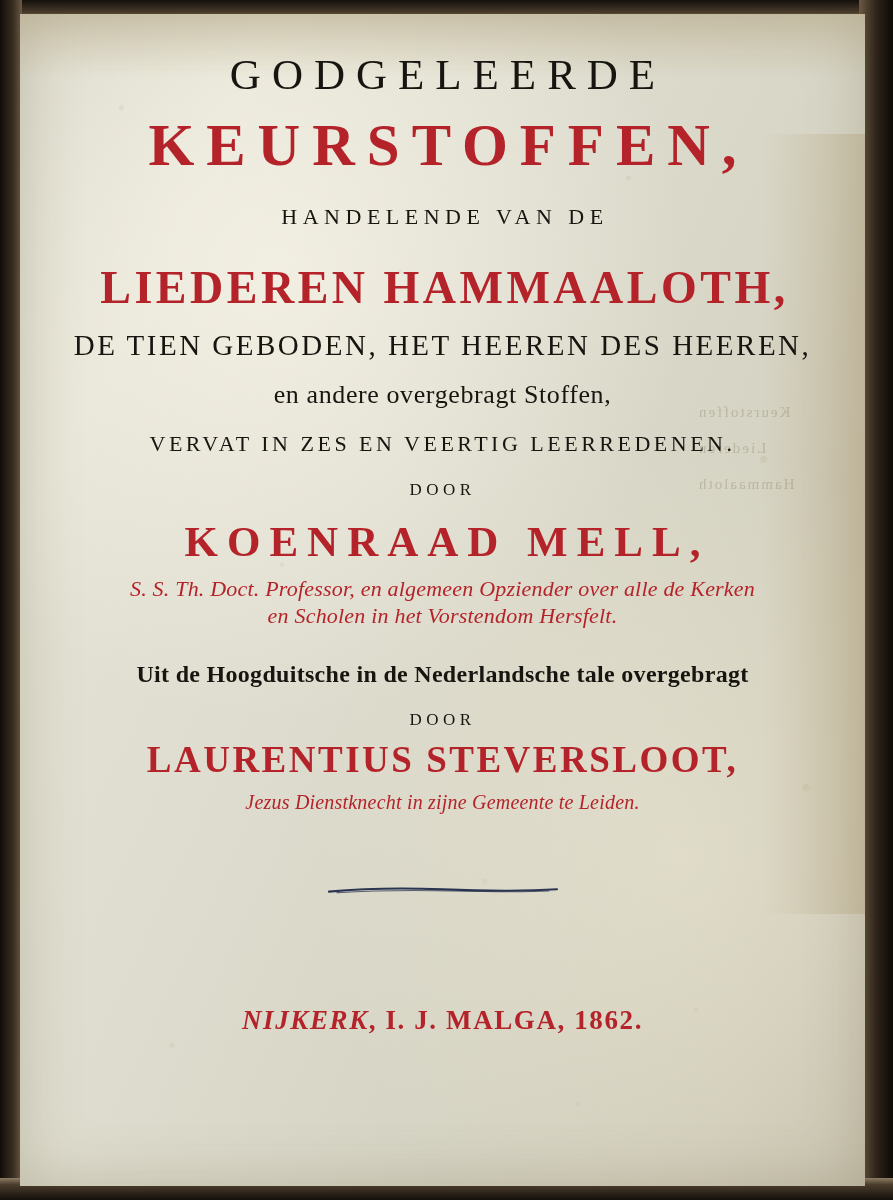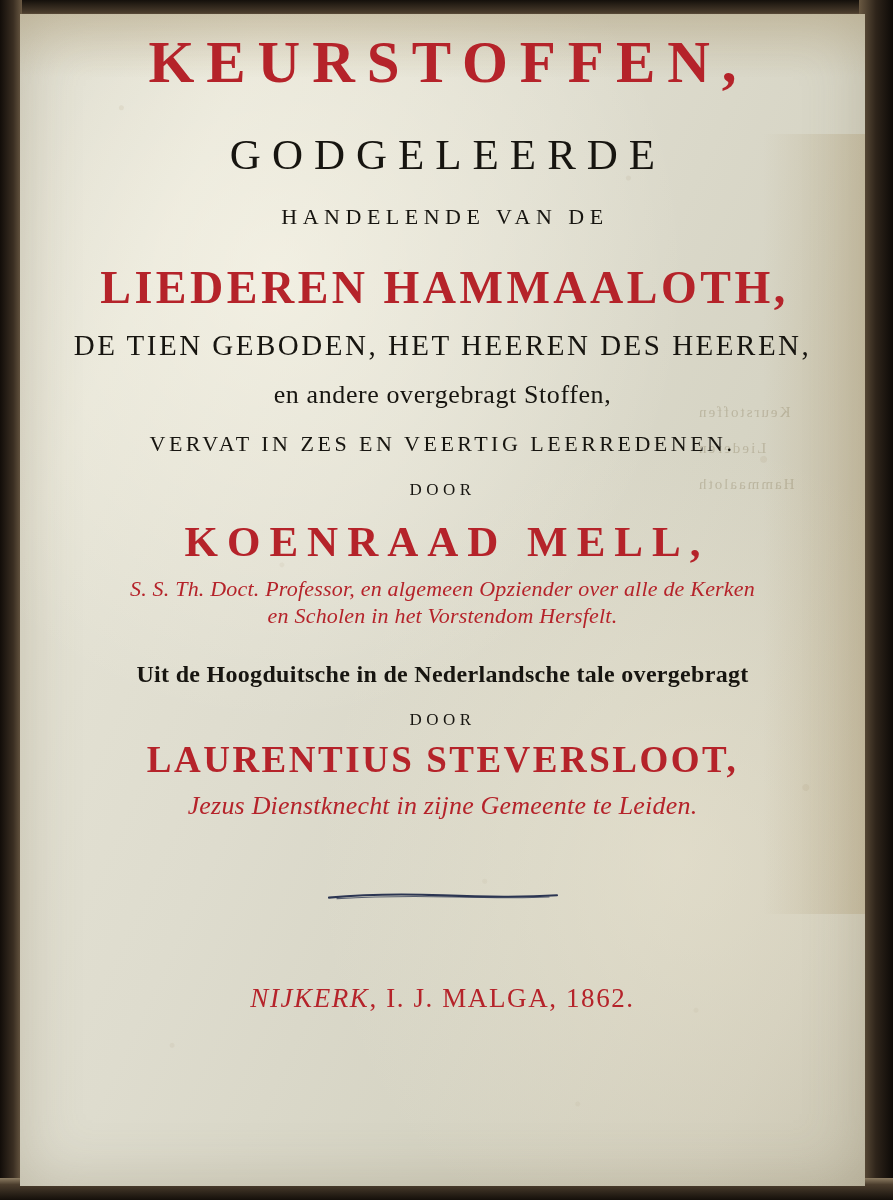--- a/index.html
+++ b/index.html
@@ -192,41 +192,41 @@
     font-weight: 400;
   }
   .t-laurentius {
     margin-top: 12px;
     font-size: 37px;
     letter-spacing: 2.5px;
     font-weight: 700;
   }
   .t-jezus {
     margin-top: 12px;
-    font-size: 26px;
+    font-size: 20px;
     font-style: italic;
     letter-spacing: 0.2px;
   }
 
   
   .rule-wrap {
     margin-top: 74px;
     display: flex;
     justify-content: center;
   }
   .rule {
     width: 232px;
     height: 7px;
   }
 
   .t-imprint {
-    margin-top: 84px;
+    margin-top: 112px;
     font-size: 27px;
     letter-spacing: 1.6px;
-    font-weight: 400;
+    font-weight: 700;
   }
   .t-imprint .ital {
     font-style: italic;
   }
 
   
   #ghost {
     position: absolute;
     right: 18px;
     top: 380px;
@@ -256,23 +256,23 @@
     <div id="stain-right"></div>
 
     <div id="ghost">
       <div>Keurstoffen</div>
       <div>Liederen</div>
       <div>Hammaaloth</div>
     </div>
 
     <div id="content">
 
+      <div class="line t-godgeleerde blk">GODGELEERDE</div>
+
       <div class="line t-keurstoffen red">KEURSTOFFEN,</div>
-
-      <div class="line t-godgeleerde blk">GODGELEERDE</div>
 
       <div class="line t-handelende blk">HANDELENDE VAN DE</div>
 
       <div class="line t-liederen red">LIEDEREN HAMMAALOTH,</div>
 
       <div class="line t-tiengeboden blk">DE TIEN GEBODEN, HET HEEREN DES HEEREN,</div>
 
       <div class="line t-andere blk">en andere overgebragt Stoffen,</div>
 
       <div class="line t-vervat blk">VERVAT IN ZES EN VEERTIG LEERREDENEN.</div>

